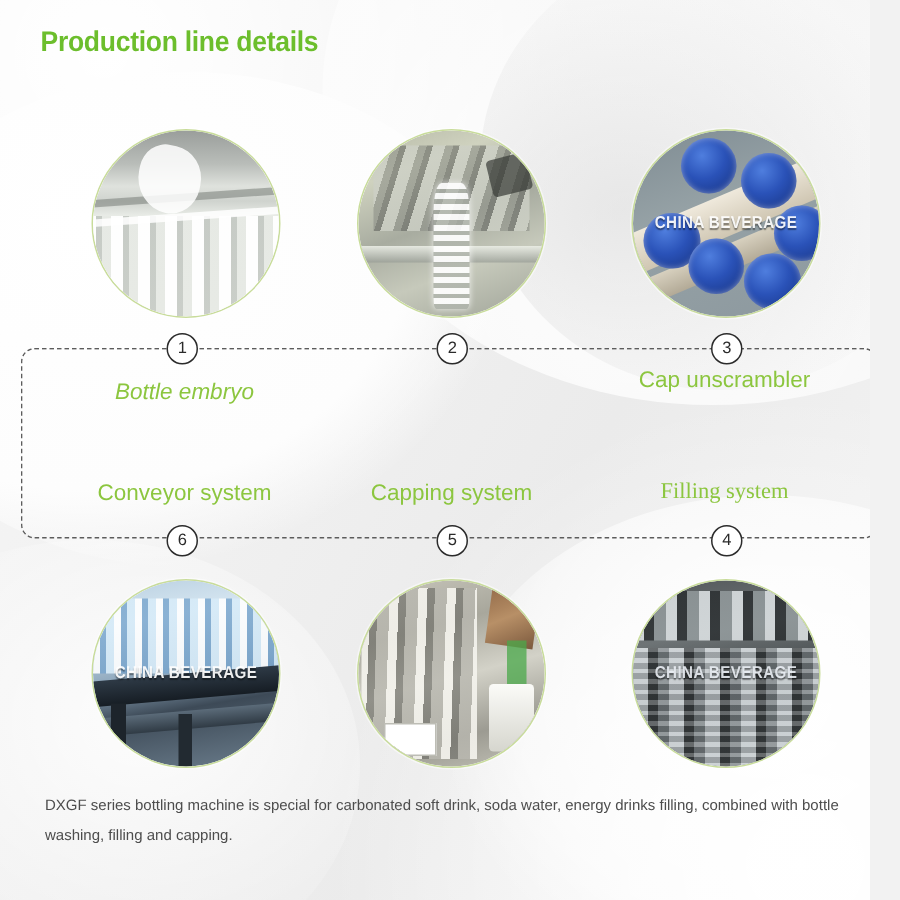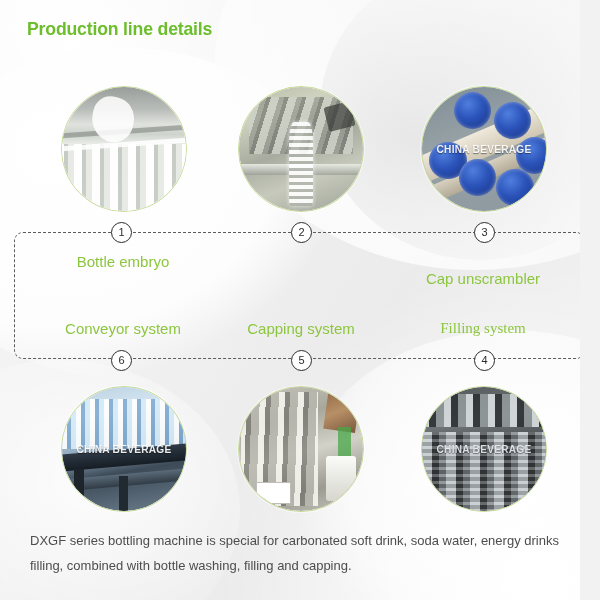--- a/index.html
+++ b/index.html
@@ -176,21 +176,21 @@
   
   .lbl{
     position:absolute;text-align:center;white-space:nowrap;
     font-size:15px;color:#8cc63f;font-family:"Liberation Sans",sans-serif;
   }
   .lbl.row2{color:#8cc63f;}
 
   
   #desc{
     position:absolute;left:30px;top:528px;width:548px;
-    font-size:13px;line-height:1.95;color:#4d4d4d;
+    font-size:10px;line-height:1.95;color:#4d4d4d;
     font-family:"Liberation Sans",sans-serif;
   }
 </style>
 </head>
 <body>
 
 <div id="page">
 
   <div class="swoosh swoosh-b"></div>
   <div class="shade-r"></div>
@@ -235,22 +235,22 @@
   <div id="dashbox"></div>
 
   <div class="num" style="left:111px;top:222px;">1</div>
   <div class="num" style="left:291px;top:222px;">2</div>
   <div class="num" style="left:474px;top:222px;">3</div>
 
   <div class="num" style="left:111px;top:350px;">6</div>
   <div class="num" style="left:291px;top:350px;">5</div>
   <div class="num" style="left:474px;top:350px;">4</div>
 
-  <div class="lbl" style="left:43px;top:253px;width:160px;">Bottle embryo</div>
-  <div class="lbl" style="left:403px;top:270px;width:160px;">Cap unscrambler</div>
+  <div class="lbl" style="left:43px;top:253px;width:160px;font-style:italic;">Bottle embryo</div>
+  <div class="lbl" style="left:403px;top:245px;width:160px;">Cap unscrambler</div>
 
   <div class="lbl row2" style="left:43px;top:320px;width:160px;">Conveyor system</div>
   <div class="lbl row2" style="left:221px;top:320px;width:160px;">Capping system</div>
   <div class="lbl row2" style="left:403px;top:320px;width:160px;font-family:Liberation Serif, serif;">Filling system</div>
 
   <div class="photo" style="left:61px;top:386px;">
     <div class="inner p6">
       <div class="btls"></div>
       <div class="belt"></div>
       <div class="belt2"></div>

